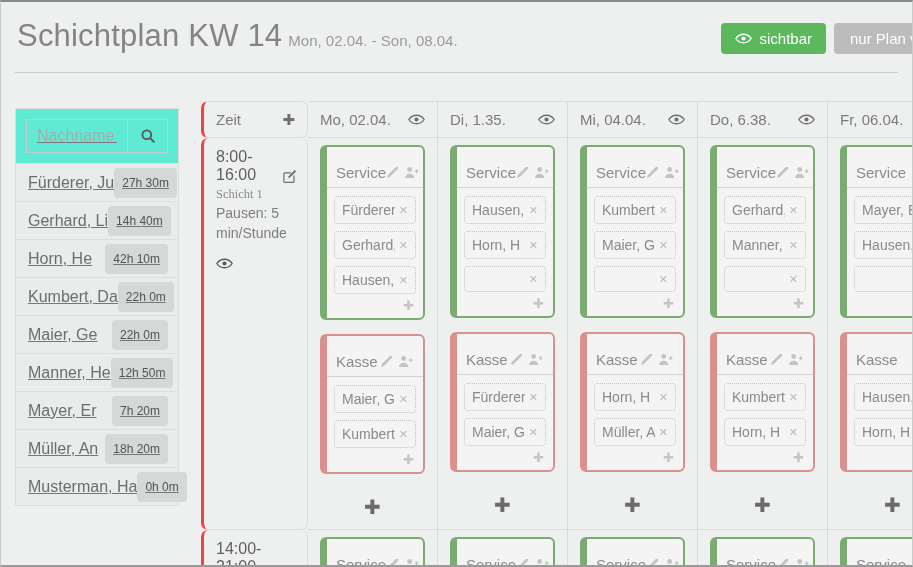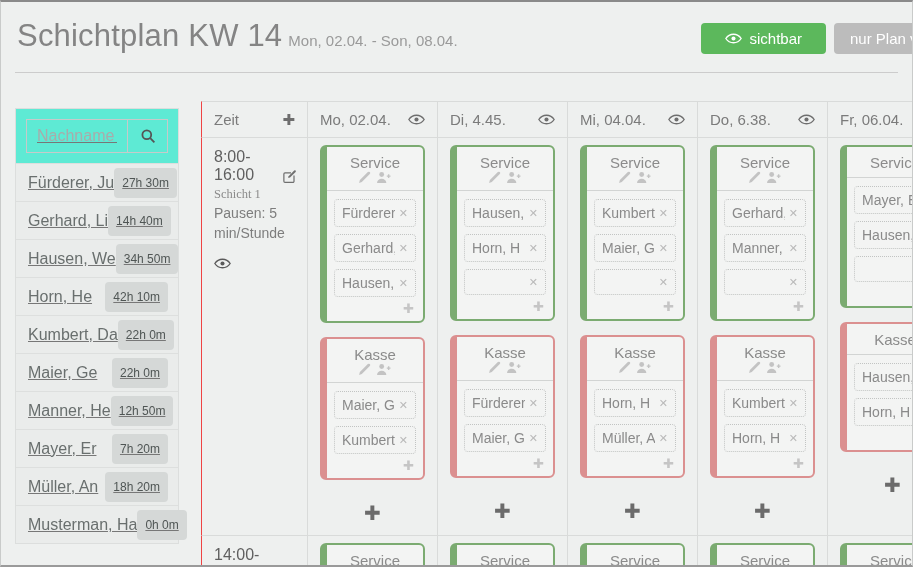--- a/index.html
+++ b/index.html
@@ -10,21 +10,21 @@
     border-top:2px solid #8a8a8a; border-bottom:2px solid #9a9a9a;
     border-left:1px solid #c9cbca; border-right:1px solid #c9cbca;
     position:relative;
   }
   
   .app-header { position:relative; padding:16px 0 0 16px; }
   .page-title { font-size:31px; font-weight:400; color:#848484; letter-spacing:.2px; display:inline; }
   .page-subtitle { font-size:15px; color:#9a9a9a; margin-left:6px; }
   .header-buttons { position:absolute; top:21px; right:0; height:32px; }
   .btn { display:inline-flex; align-items:center; gap:7px; height:31px; border:none;
-         border-radius:4px; font-size:15px; color:#fff; padding:0 24px; cursor:pointer;
+         border-radius:4px; font-size:15px; color:#fff; padding:0 14px; cursor:pointer;
          font-family:inherit; position:absolute; white-space:nowrap; }
   .btn-visible { background:#5cb85c; right:86px; }
   .btn-plan { background:#bcbcbc; right:-72px; width:150px; justify-content:flex-start; padding-left:16px; }
   .hr { border:none; border-top:1px solid #ccc; margin:18px 14px 0 14px; }
 
   
   .content { display:flex; align-items:flex-start; padding-left:14px; }
 
   
   .sidebar { width:164px; margin-top:35px; border:1px solid #dcdedd; background:#5eead4;text-decoration:underline; }
@@ -39,40 +39,40 @@
   .emp-name { font-size:16px; color:#696f6e; white-space:nowrap; }
   .emp-hours { background:#d5d8d7; color:#4f5554; font-size:12px; padding:8px 8px;
                border-radius:4px; white-space:nowrap; }
 
   
   .grid-wrap { margin-left:22px; margin-top:28px; }
   .grid { display:grid; grid-template-columns:107px repeat(5,130px); }
   .gcell { border-right:1px solid #d9dbda; border-bottom:1px solid #d9dbda; }
   .ghead { border-top:1px solid #d9dbda; height:37px; display:flex; align-items:center;
            justify-content:space-between; padding:0 12px; font-size:15px; color:#7b7b7b; }
-  .ghead:first-child, .zeit-cell { border-left:1px solid #ef4444; }
+  .ghead:first-child, .zeit-cell { border-left:3px solid #ef4444;border-radius:7px; }
   .ghead .eye-icon, .ghead .plus-glyph { color:#6e6e6e; }
   .plus-glyph { font-weight:700; color:#555; font-size:15px; line-height:1; cursor:pointer; }
 
   .zeit-cell { padding:10px 10px 10px 12px; font-size:14px; color:#7d7d7d; position:relative; }
   .slot-time { font-size:16px; color:#5f5f5f; }
   .slot-line1 { display:flex; justify-content:space-between; align-items:flex-end; }
   .slot-shift { font-size:12.5px; color:#8b8b8b; margin-top:3px; display:flex;
                 justify-content:space-between; align-items:center;font-family:Liberation Serif, serif; }
   .slot-pause { margin-top:1px; line-height:1.45; width:80px; }
   .slot-eye { margin-top:14px; color:#5a5a5a; }
   .edit-icon { color:#6f6f6f; cursor:pointer; flex:none; margin-top:2px; }
 
   .day-cell { padding:7px 12px 6px; }
   .shift-box { border:2px solid; border-left-width:7px; border-radius:6px; background:#f3f4f3;
                margin-bottom:14px; }
   .shift-box.green { border-color:#7bab71; }
   .shift-box.red   { border-color:#db9090; }
   .box-header { display:flex; align-items:center; justify-content:space-between;
-                padding:7px 9px 6px; border-bottom:1px solid #d2d4d3;flex-direction:column; }
+                padding:17px 9px 6px; border-bottom:1px solid #d2d4d3; }
   .box-title { font-size:15px; color:#8b8b8b; }
   .box-icons { display:flex; gap:5px; color:#c3c3c3; align-items:center; }
   .box-icons > span { cursor:pointer; display:inline-flex; }
   .box-body { padding:1px 7px 5px; }
   .member-chip { display:flex; align-items:center; justify-content:space-between;
                  border:1px dotted #c2c4c3; border-radius:4px; margin-top:7px;
                  padding:5px 7px; min-height:26px; background:transparent; }
   .chip-name { font-size:14px; color:#8a8a8a; white-space:nowrap; overflow:hidden; }
   .chip-x { color:#b9b9b9; font-size:11px; font-weight:700; cursor:pointer; padding-left:4px; }
   .box-plus { text-align:right; padding:4px 2px 0; color:#c5c5c5; font-size:13px;
@@ -120,24 +120,20 @@
     <div id="emp-list">
         <div class="emp-row">
           <span class="emp-name">Fürderer, Ju</span>
           <span class="emp-hours">27h 30m</span>
         </div>
         <div class="emp-row">
           <span class="emp-name">Gerhard, Li</span>
           <span class="emp-hours">14h 40m</span>
         </div>
         <div class="emp-row">
-          <span class="emp-name">Hausen, We</span>
-          <span class="emp-hours">34h 50m</span>
-        </div>
-        <div class="emp-row">
           <span class="emp-name">Horn, He</span>
           <span class="emp-hours">42h 10m</span>
         </div>
         <div class="emp-row">
           <span class="emp-name">Kumbert, Da</span>
           <span class="emp-hours">22h 0m</span>
         </div>
         <div class="emp-row">
           <span class="emp-name">Maier, Ge</span>
           <span class="emp-hours">22h 0m</span>
@@ -170,21 +166,21 @@
         <div class="gcell ghead">
           <span>Mo, 02.04.</span>
           <span class="eye-icon" style="display: inline-flex;">
             <svg width="17" height="11" viewBox="0 0 20 12">
               <path d="M10 1C5.6 1 2.3 4 1 6c1.3 2 4.6 5 9 5s7.7-3 9-5c-1.3-2-4.6-5-9-5z" fill="none" stroke="currentColor" stroke-width="1.6"></path>
               <circle cx="10" cy="6" r="2.4" fill="currentColor"></circle>
             </svg>
           </span>
         </div>
         <div class="gcell ghead">
-          <span>Di, 4.45.</span>
+          <span>Di, 1.35.</span>
           <span class="eye-icon" style="display: inline-flex;">
             <svg width="17" height="11" viewBox="0 0 20 12">
               <path d="M10 1C5.6 1 2.3 4 1 6c1.3 2 4.6 5 9 5s7.7-3 9-5c-1.3-2-4.6-5-9-5z" fill="none" stroke="currentColor" stroke-width="1.6"></path>
               <circle cx="10" cy="6" r="2.4" fill="currentColor"></circle>
             </svg>
           </span>
         </div>
         <div class="gcell ghead">
           <span>Mi, 04.04.</span>
           <span class="eye-icon" style="display: inline-flex;">

